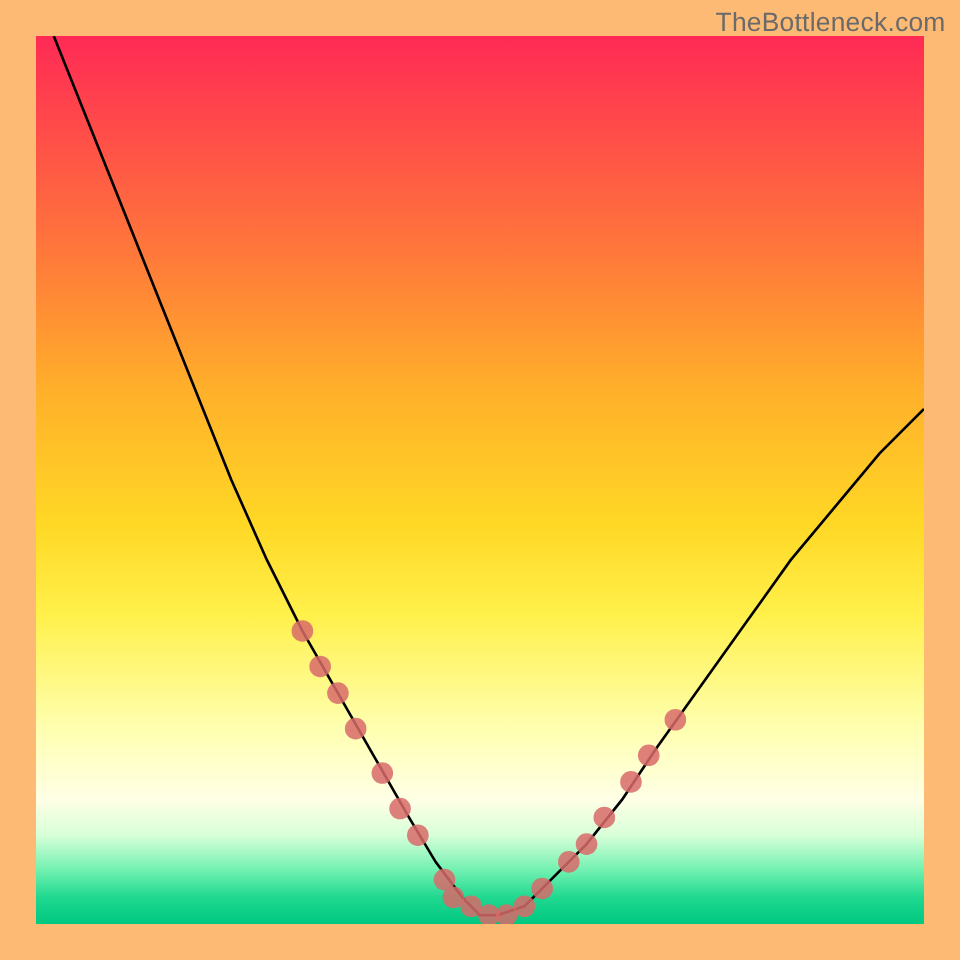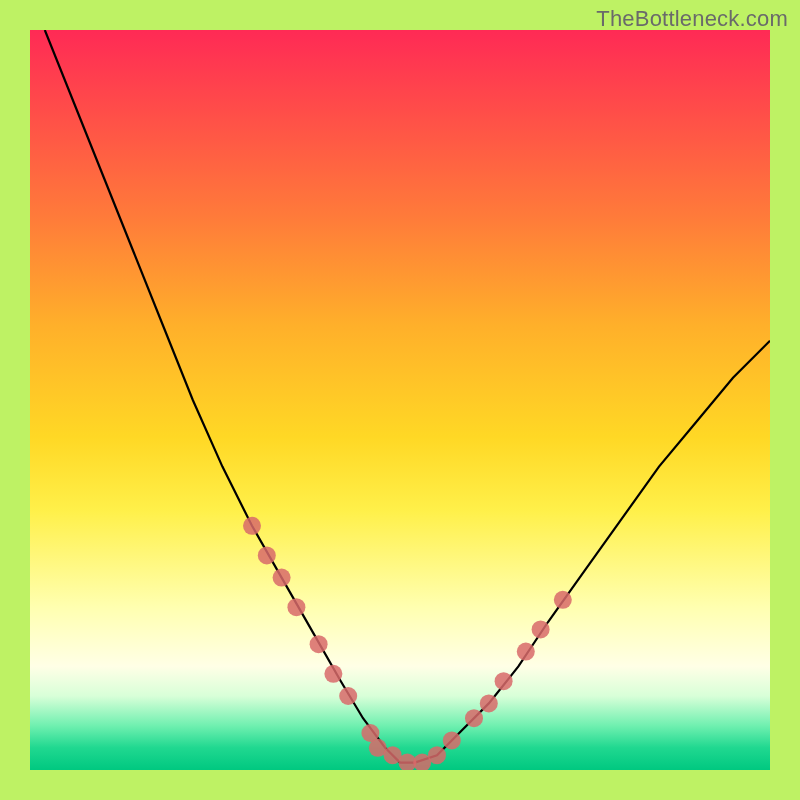--- a/index.html
+++ b/index.html
@@ -9,21 +9,21 @@
     height: 800px;
     background: #000;
     overflow: hidden;
   }
   .frame {
     position: absolute;
     left: 0;
     top: 0;
     width: 800px;
     height: 800px;
-    background: #bef264;
+    background: #fdba74;
     text-align: center;
   }
   .plot {
     position: absolute;
     left: 30px;
     top: 30px;
     width: 740px;
     height: 740px;
     background: linear-gradient(to bottom,
       #ff2a55 0%,

